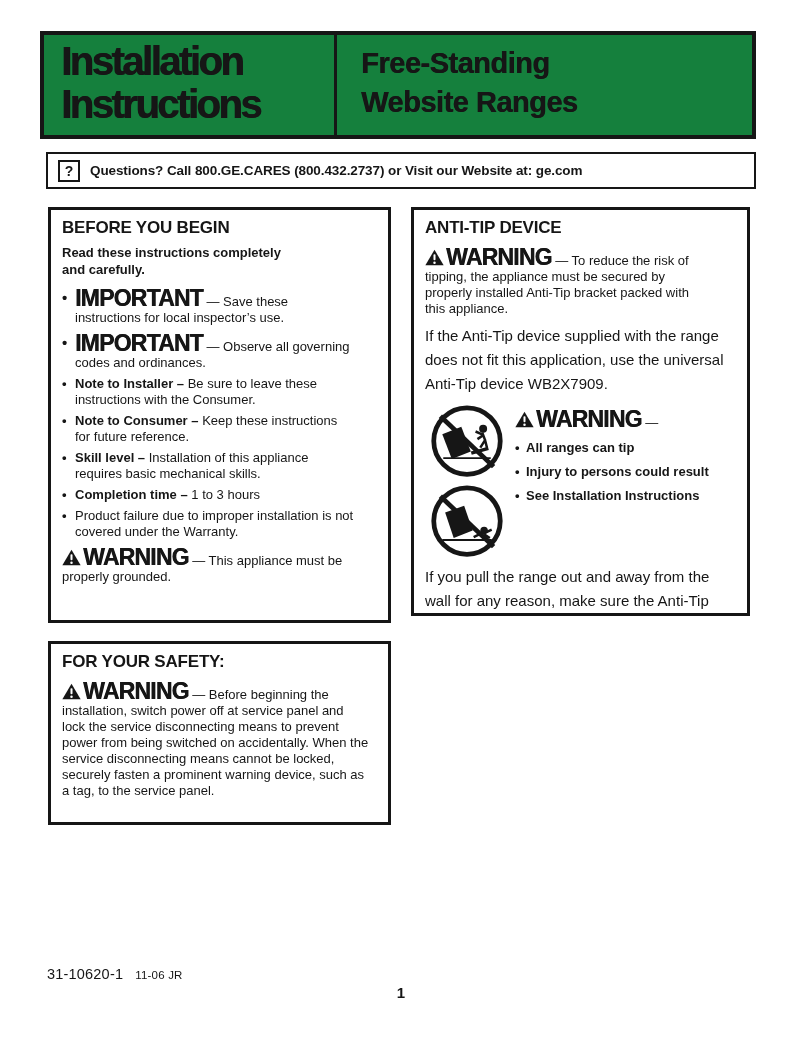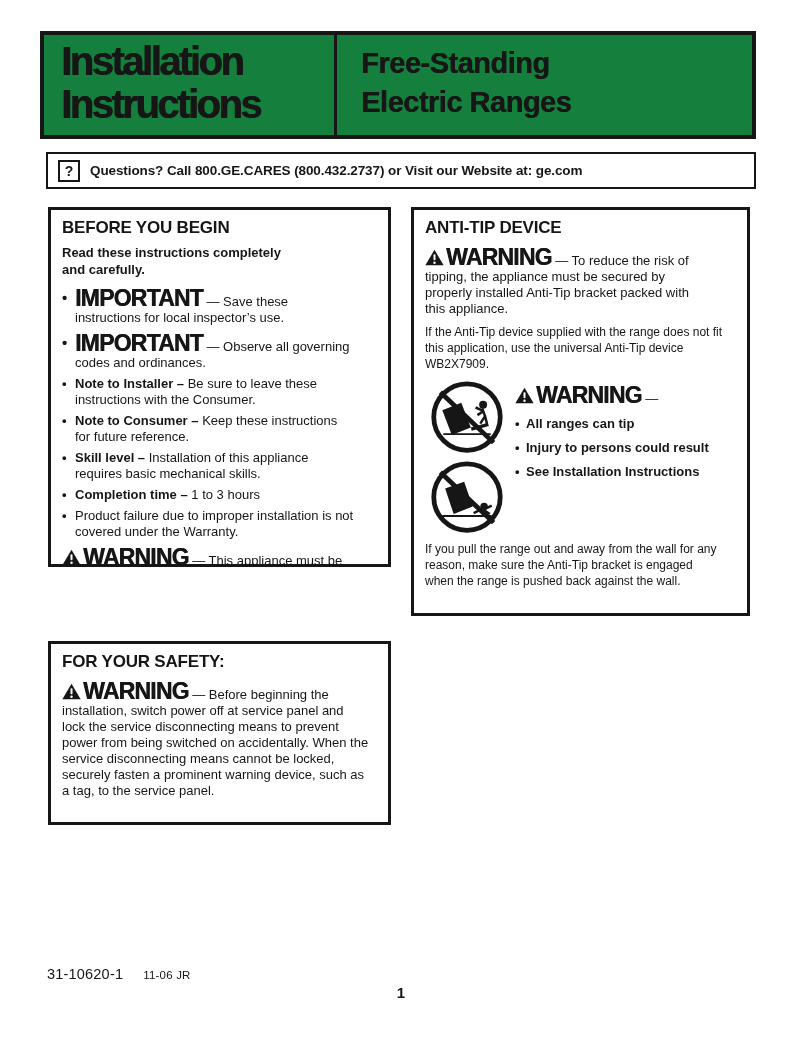--- a/index.html
+++ b/index.html
@@ -52,29 +52,29 @@
     display: flex; align-items: center; justify-content: center;
     font-weight: bold; font-size: 14px;
   }
   .q-text { font-weight: bold; font-size: 13.5px; letter-spacing: -0.1px; }
 
   
   .box {
     position: absolute; border: 3px solid #161616;
     background: #fff; padding: 7px 11px; overflow: hidden;
   }
-  #byb-box    { left: 48px;  top: 207px; width: 343px; height: 360px; }
+  #byb-box    { left: 48px;  top: 207px; width: 343px; height: 416px; }
   #anti-box   { left: 411px; top: 207px; width: 339px; height: 409px; }
   #safety-box { left: 48px;  top: 641px; width: 343px; height: 184px; }
 
   .box-title {
     font-weight: bold; font-size: 17px; letter-spacing: -0.2px;
     margin: 1px 0 7px 0;
   }
-  .body-text { font-size: 12px; line-height: 16px; }
+  .body-text { font-size: 15px; line-height: 24px; }
   p { margin: 0 0 7px 0; }
 
   .intro {
     font-weight: bold; font-size: 13px; line-height: 16.5px;
     max-width: 245px; margin-bottom: 8px;
   }
 
   ul.bullets { list-style: none; margin: 0; padding: 0; }
   ul.bullets li {
     position: relative; padding-left: 13px; margin-bottom: 5px;
@@ -114,37 +114,37 @@
   }
   ul.anti-bullets li::before { content: "\2022"; position: absolute; left: 0; top: 0; }
 
   .safety-warning { max-width: 308px; margin-top: 2px; }
 
   
   #footer-left {
     position: absolute; left: 47px; top: 966px;
     font-size: 14.5px; letter-spacing: 0.2px;
   }
-  #footer-left .sub { font-size: 11.5px; margin-left: 20px; }
+  #footer-left .sub { font-size: 11.5px; margin-left: 12px; }
   #page-num {
     position: absolute; left: 0; top: 984px; width: 802px;
     text-align: center; font-weight: bold; font-size: 15px;
   }
 </style>
 </head>
 <body>
 
 <div id="header-box">
   <div class="header-left">
     <div class="header-title">Installation</div>
     <div class="header-title">Instructions</div>
   </div>
   <div class="header-right">
     <div class="header-product">Free-Standing</div>
-    <div class="header-product">Electric Ranges</div>
+    <div class="header-product">Website Ranges</div>
   </div>
 </div>
 
 <div id="questions-bar">
   <span class="q-icon">?</span>
   <span class="q-text">Questions? Call 800.GE.CARES (800.432.2737) or Visit our Website at: ge.com</span>
 </div>
 
 <div class="box" id="byb-box">
   <div class="box-title">BEFORE YOU BEGIN</div>

